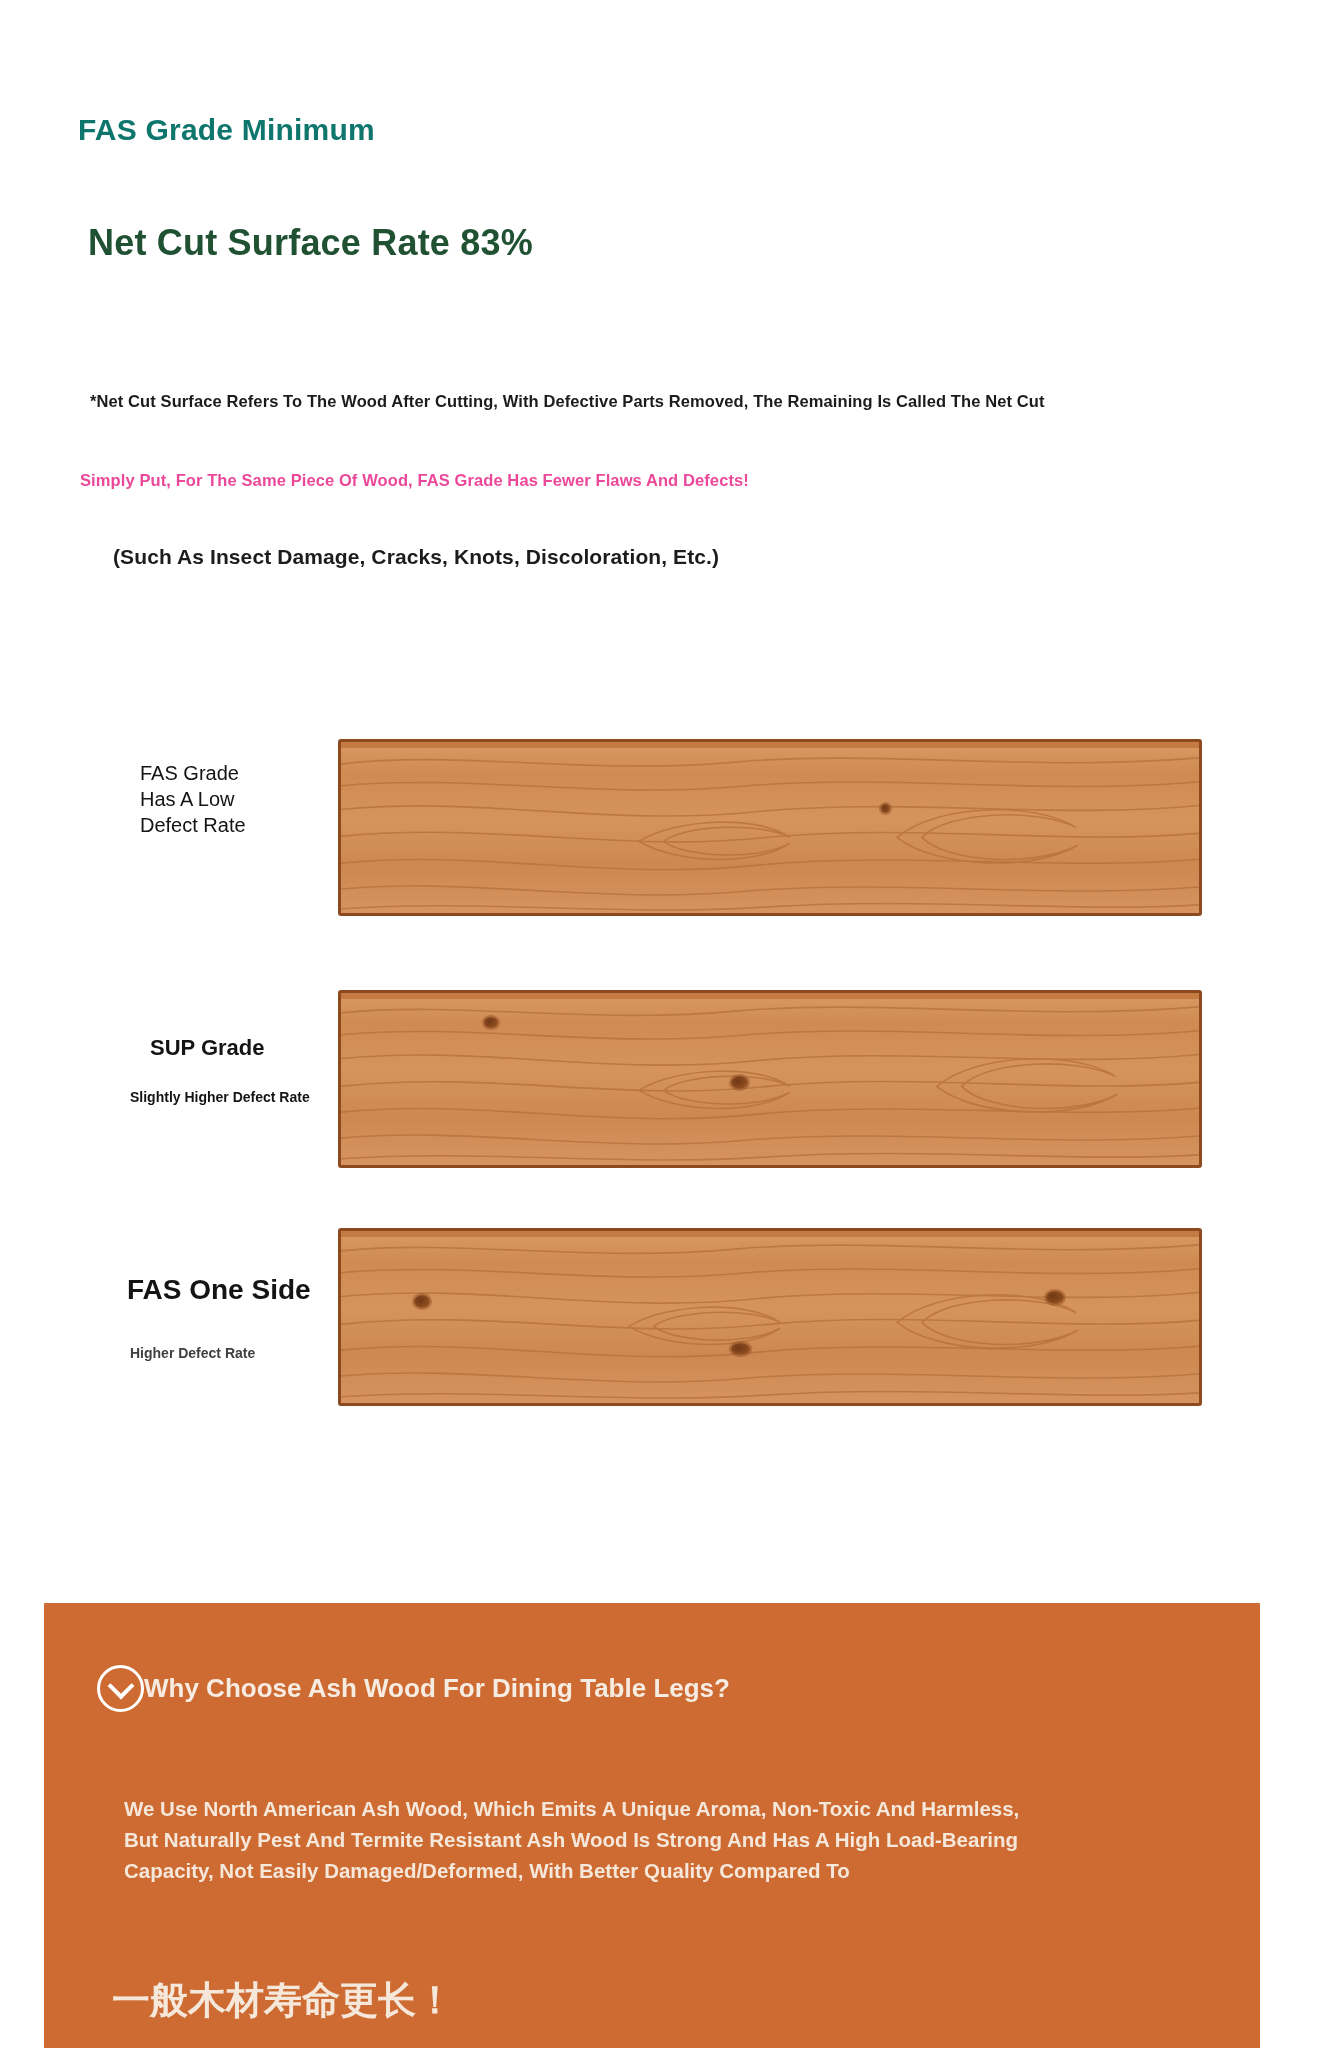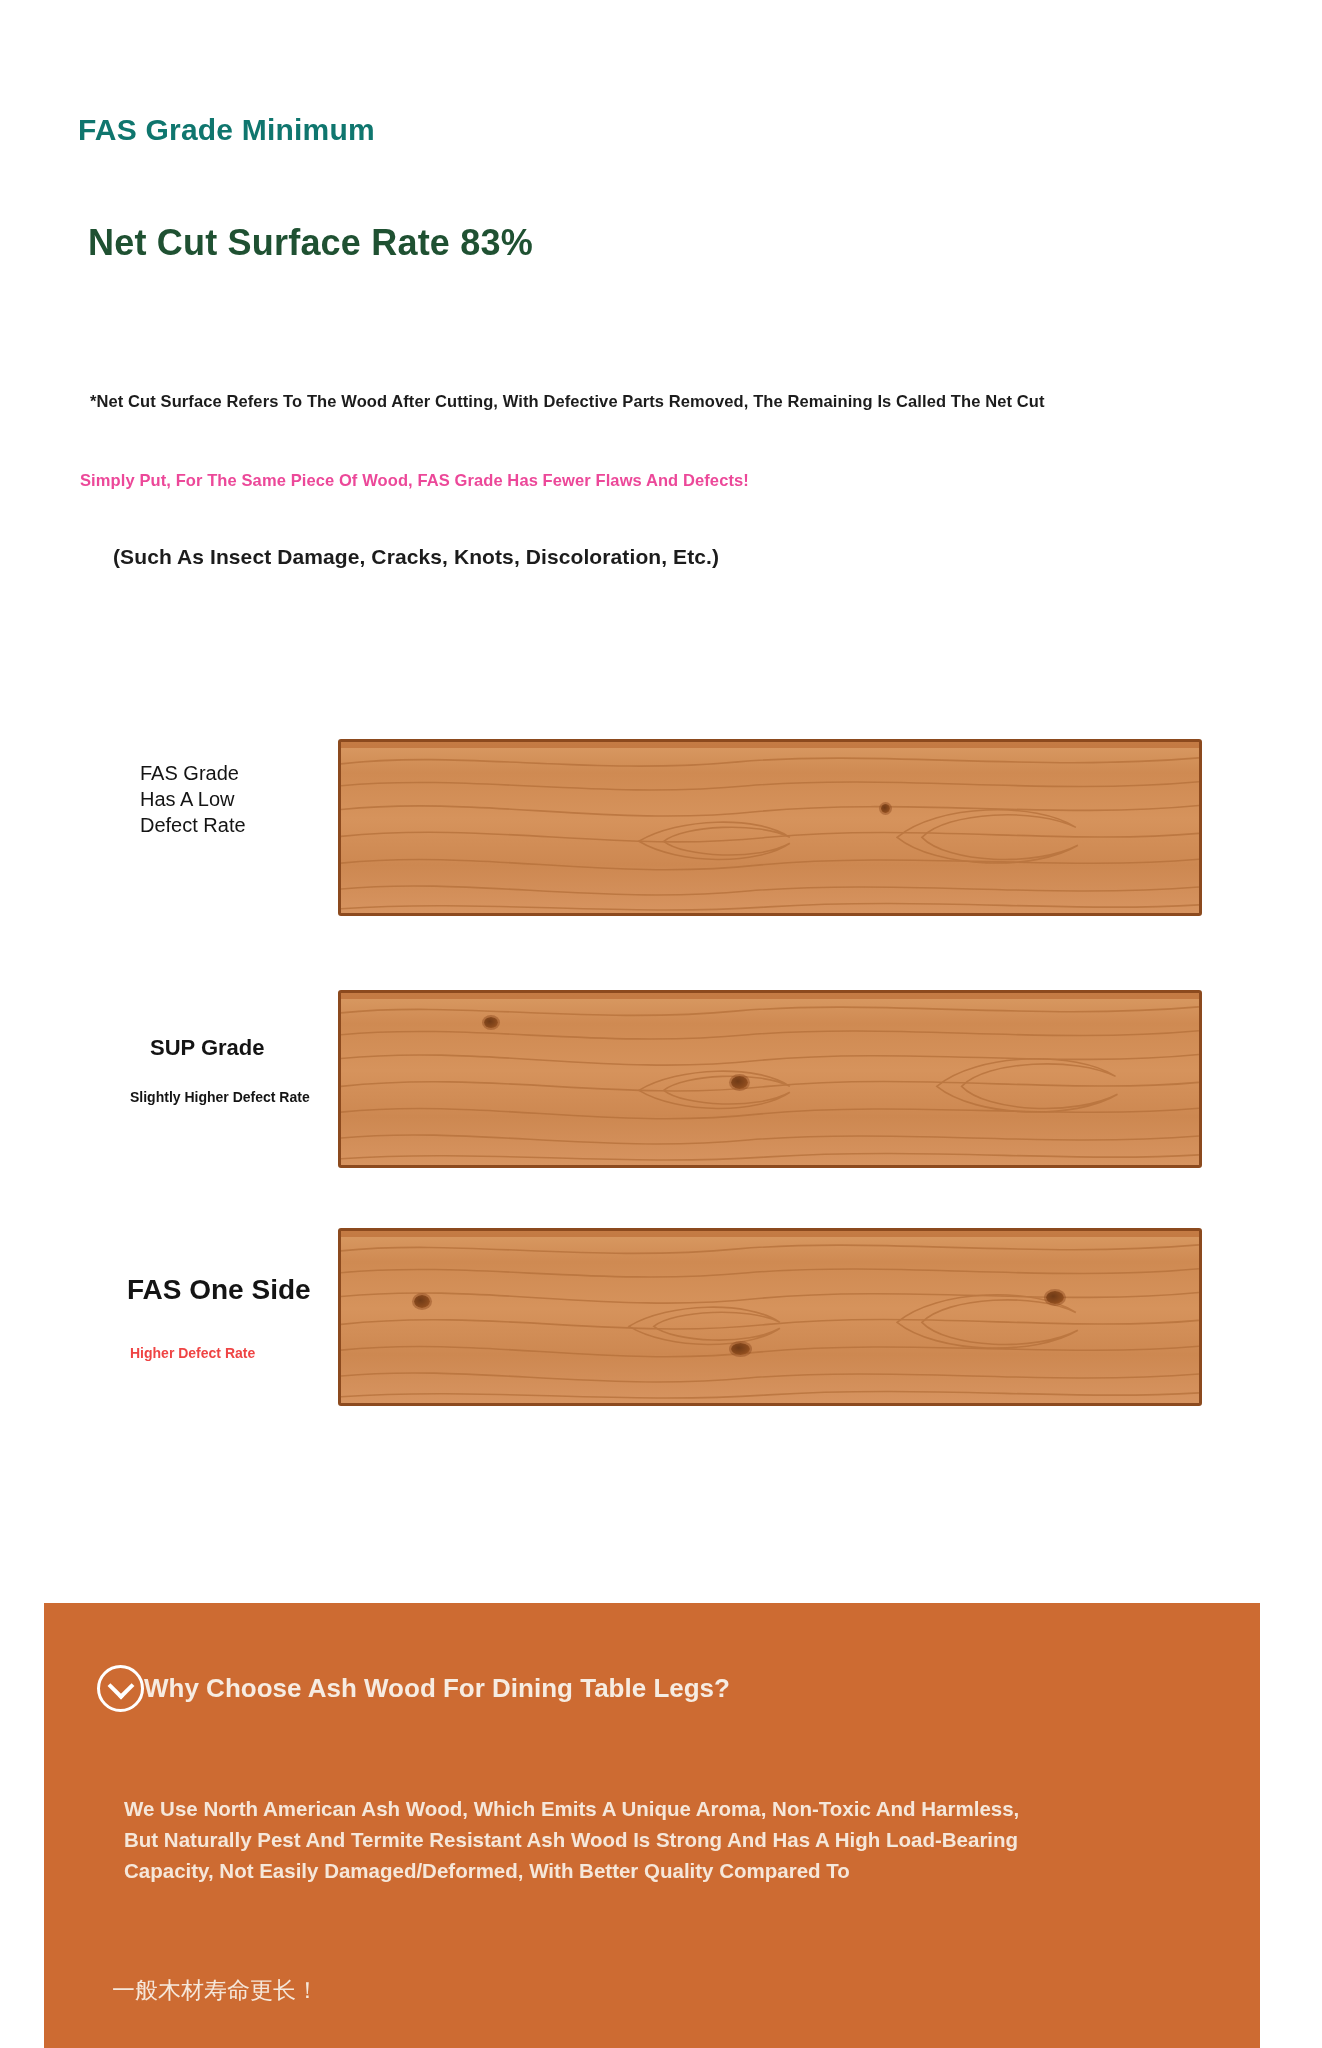--- a/index.html
+++ b/index.html
@@ -143,21 +143,21 @@
     font-weight: bold;
     color: #141414;
     white-space: nowrap;
   }
   .lbl-one-sub {
     position: absolute;
     left: 130px;
     top: 1345px;
     font-size: 14px;
     font-weight: bold;
-    color: #ef4444;
+    color: #404040;
     white-space: nowrap;
   }
 
   
   .panel {
     position: absolute;
     left: 44px;
     top: 1603px;
     width: 1216px;
     height: 445px;
@@ -202,22 +202,22 @@
     width: 900px;
     font-size: 20.5px;
     line-height: 31px;
     font-weight: bold;
     color: #f5e7da;
   }
   .panel-cn {
     position: absolute;
     left: 112px;
     top: 1975px;
-    font-size: 23px;
-    font-weight: normal;
+    font-size: 38px;
+    font-weight: bold;
     color: #f5e7da;
     white-space: nowrap;
   }
 </style>
 </head>
 <body>
 
 <div class="h-fas">FAS Grade Minimum</div>
 <div class="h-netcut">Net Cut Surface Rate 83%</div>
 

